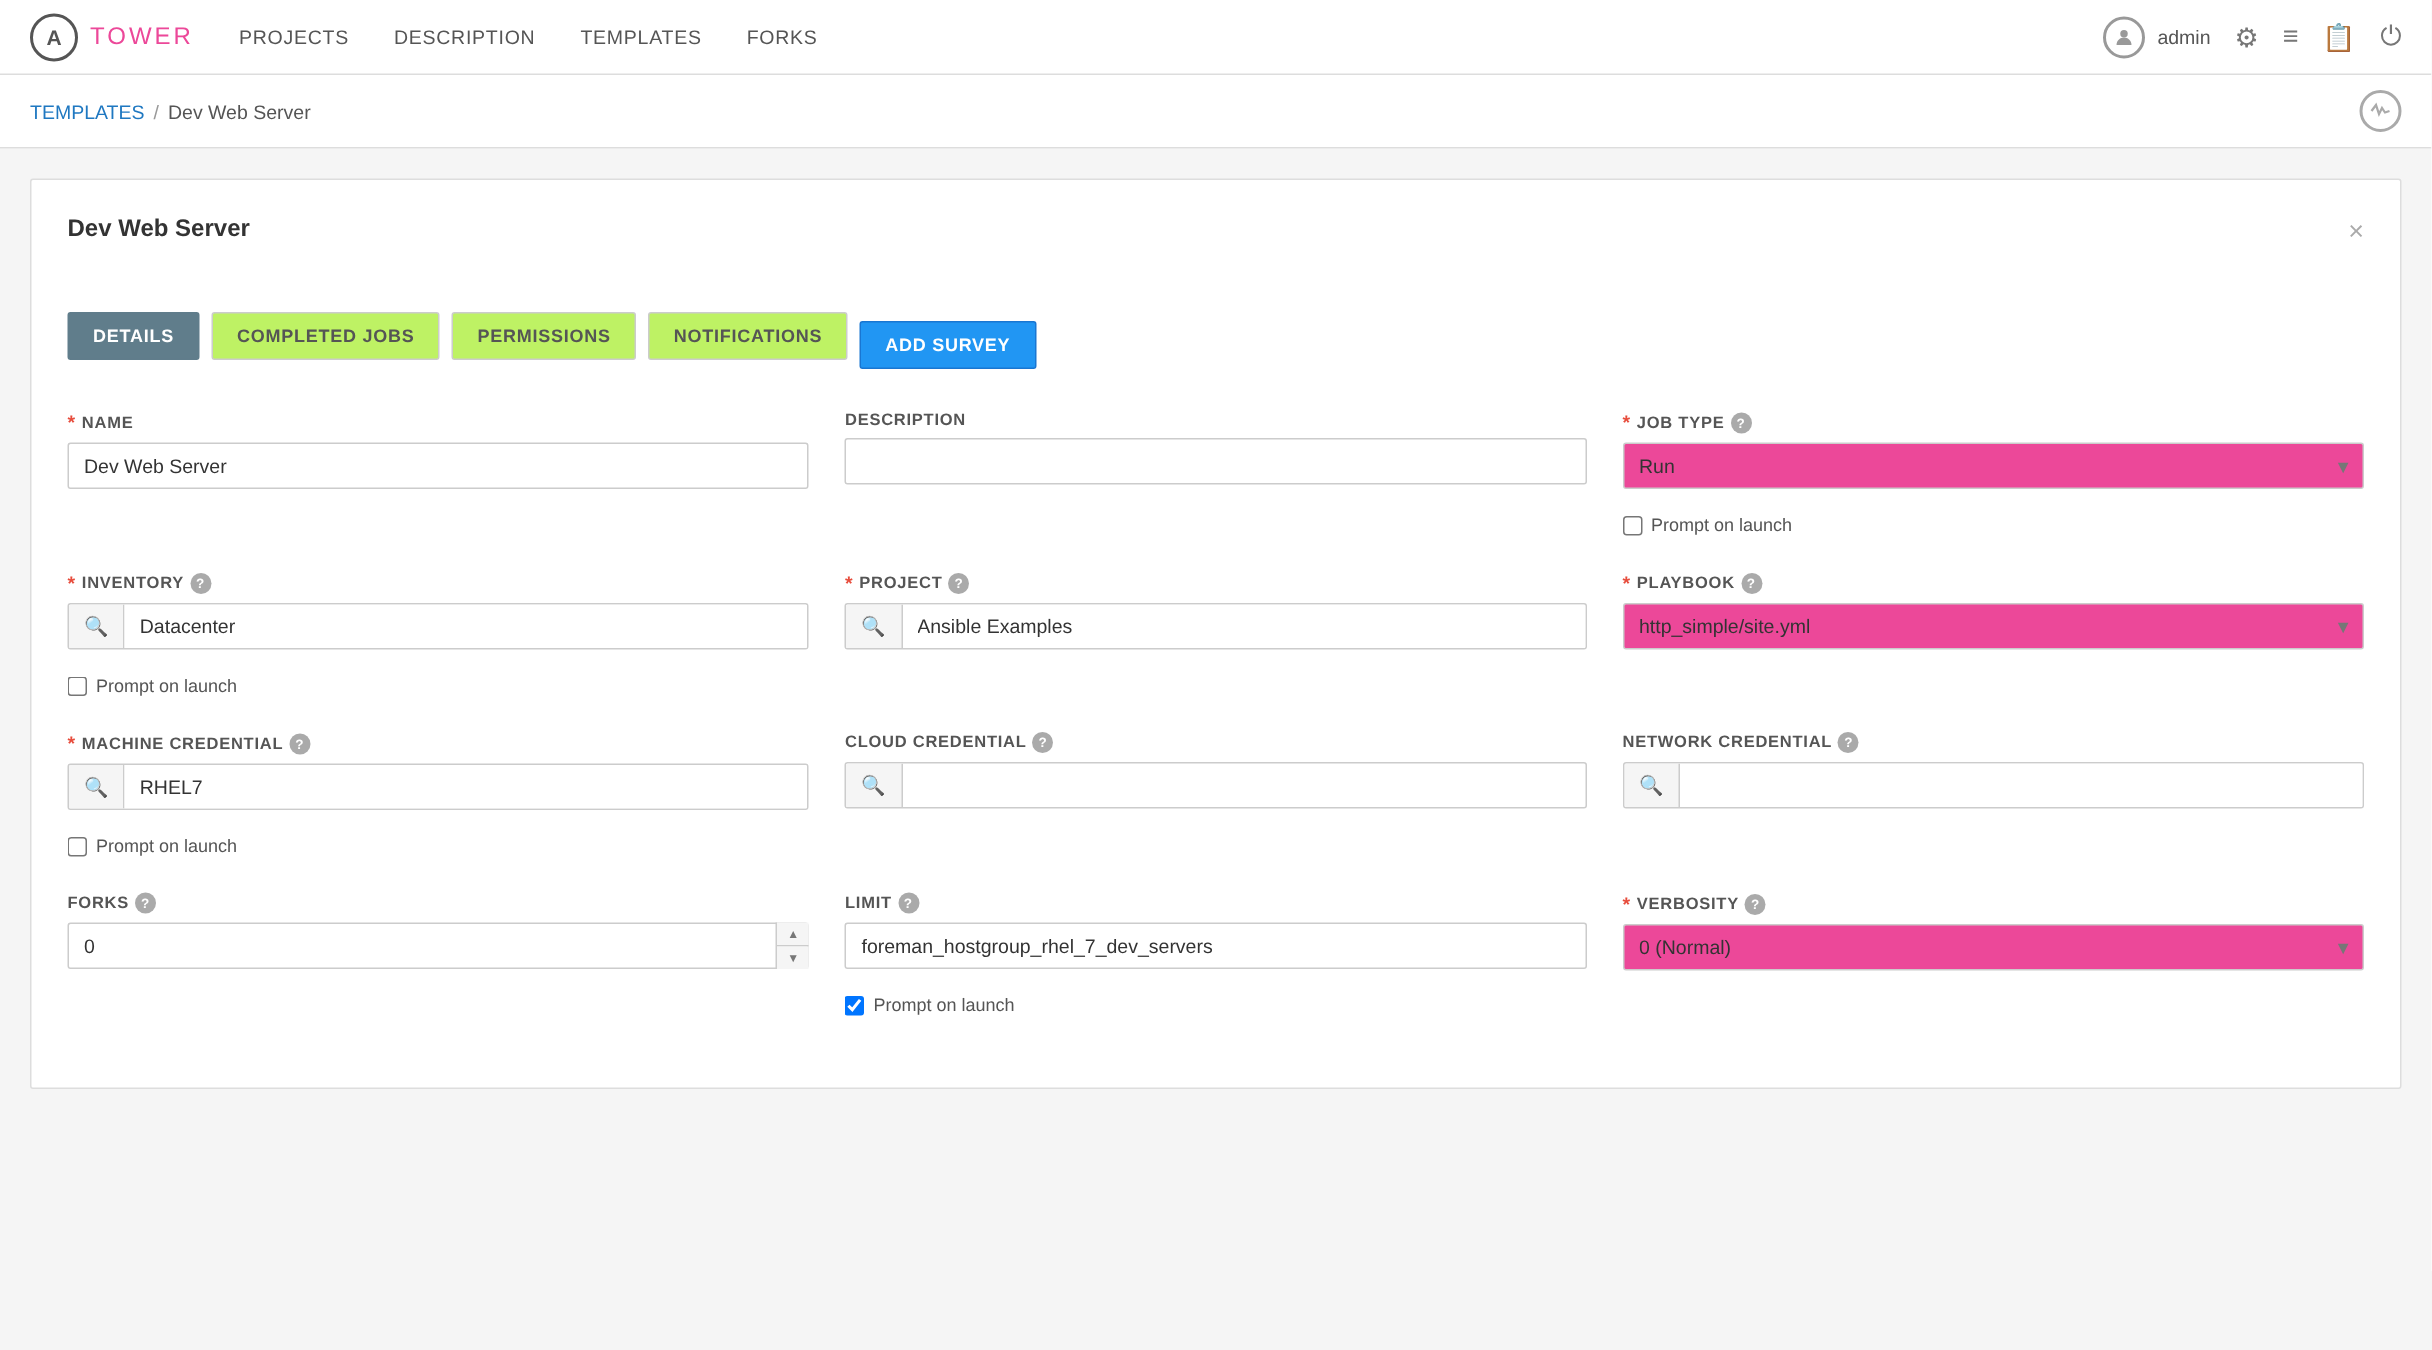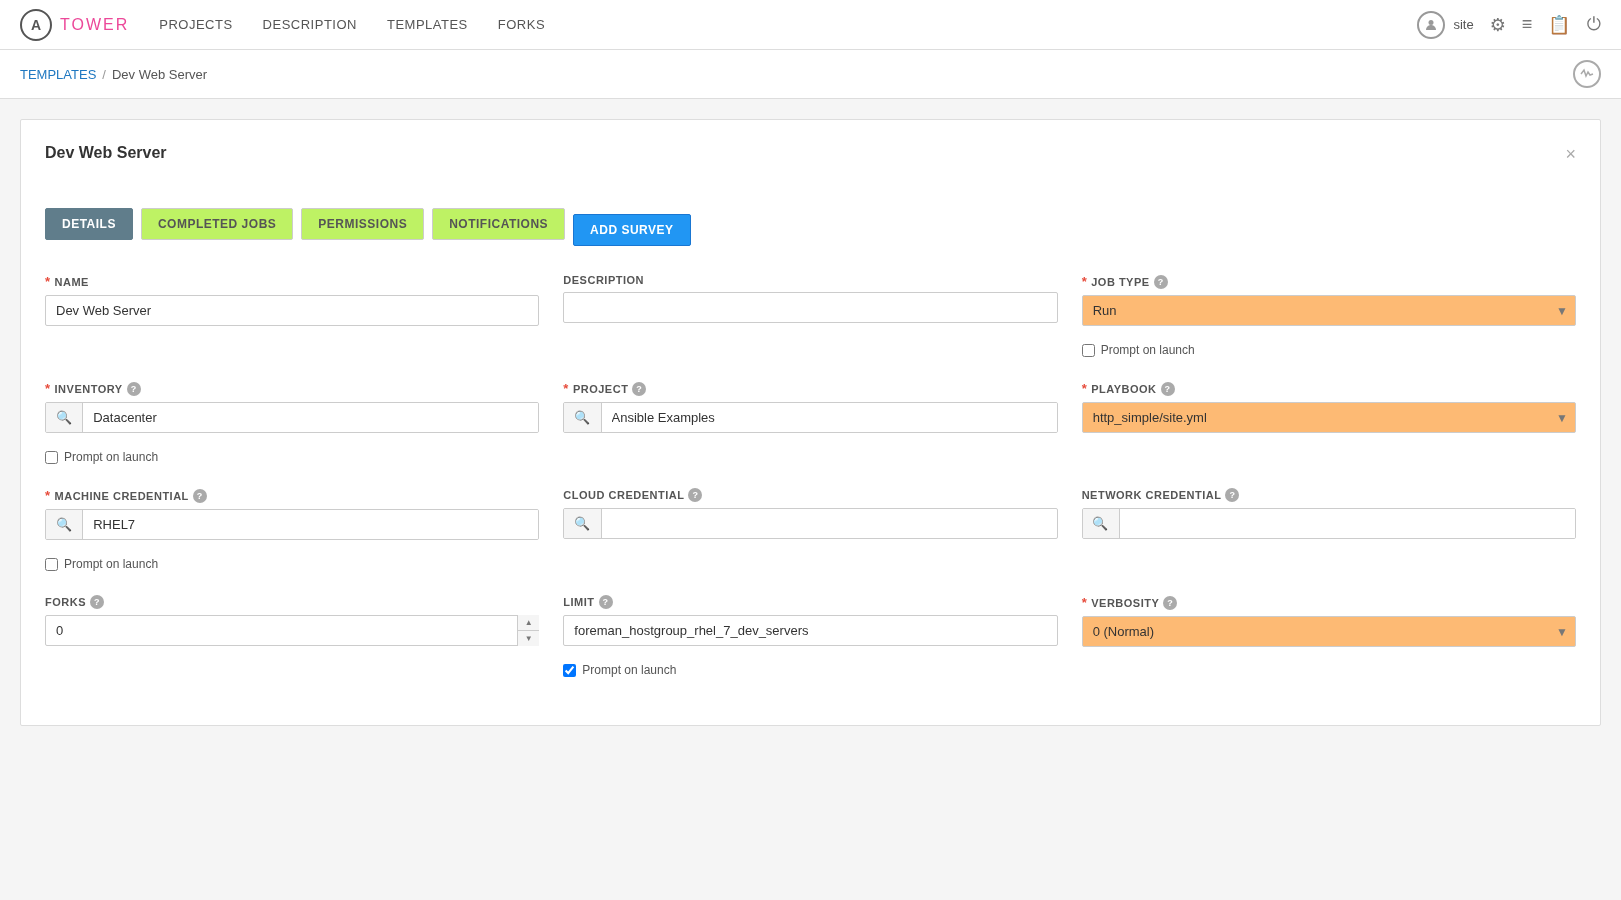--- a/index.html
+++ b/index.html
@@ -229,21 +229,21 @@
       position: relative;
     }
     .select-wrapper select {
       appearance: none;
       border: 1px solid #ccc;
       border-radius: 2px;
       padding: 7px 30px 7px 10px;
       font-size: 13px;
       color: #333;
       width: 100%;
-      background: #fdba74;
+      background: #ec4899;
       cursor: pointer;
       outline: none;
     }
     .select-arrow {
       position: absolute;
       right: 8px;
       top: 50%;
       transform: translateY(-50%);
       color: #777;
       pointer-events: none;
@@ -313,21 +313,21 @@
     <a class="nav-link">FORKS</a>
   </div>
   <div class="nav-right">
     <div class="nav-user">
       <div class="nav-icon-circle">
         <svg width="14" height="14" viewBox="0 0 14 14" fill="#999">
           <circle cx="7" cy="4.5" r="2.5"></circle>
           <path d="M2 12c0-2.76 2.24-5 5-5s5 2.24 5 5"></path>
         </svg>
       </div>
-      <span>site</span>
+      <span>admin</span>
     </div>
     <span class="nav-icon">⚙</span>
     <span class="nav-icon">≡</span>
     <span class="nav-icon">📋</span>
     <span class="nav-icon">⏻</span>
   </div>
 </nav>
 
 <div class="breadcrumb-bar">
   <div class="breadcrumb">

